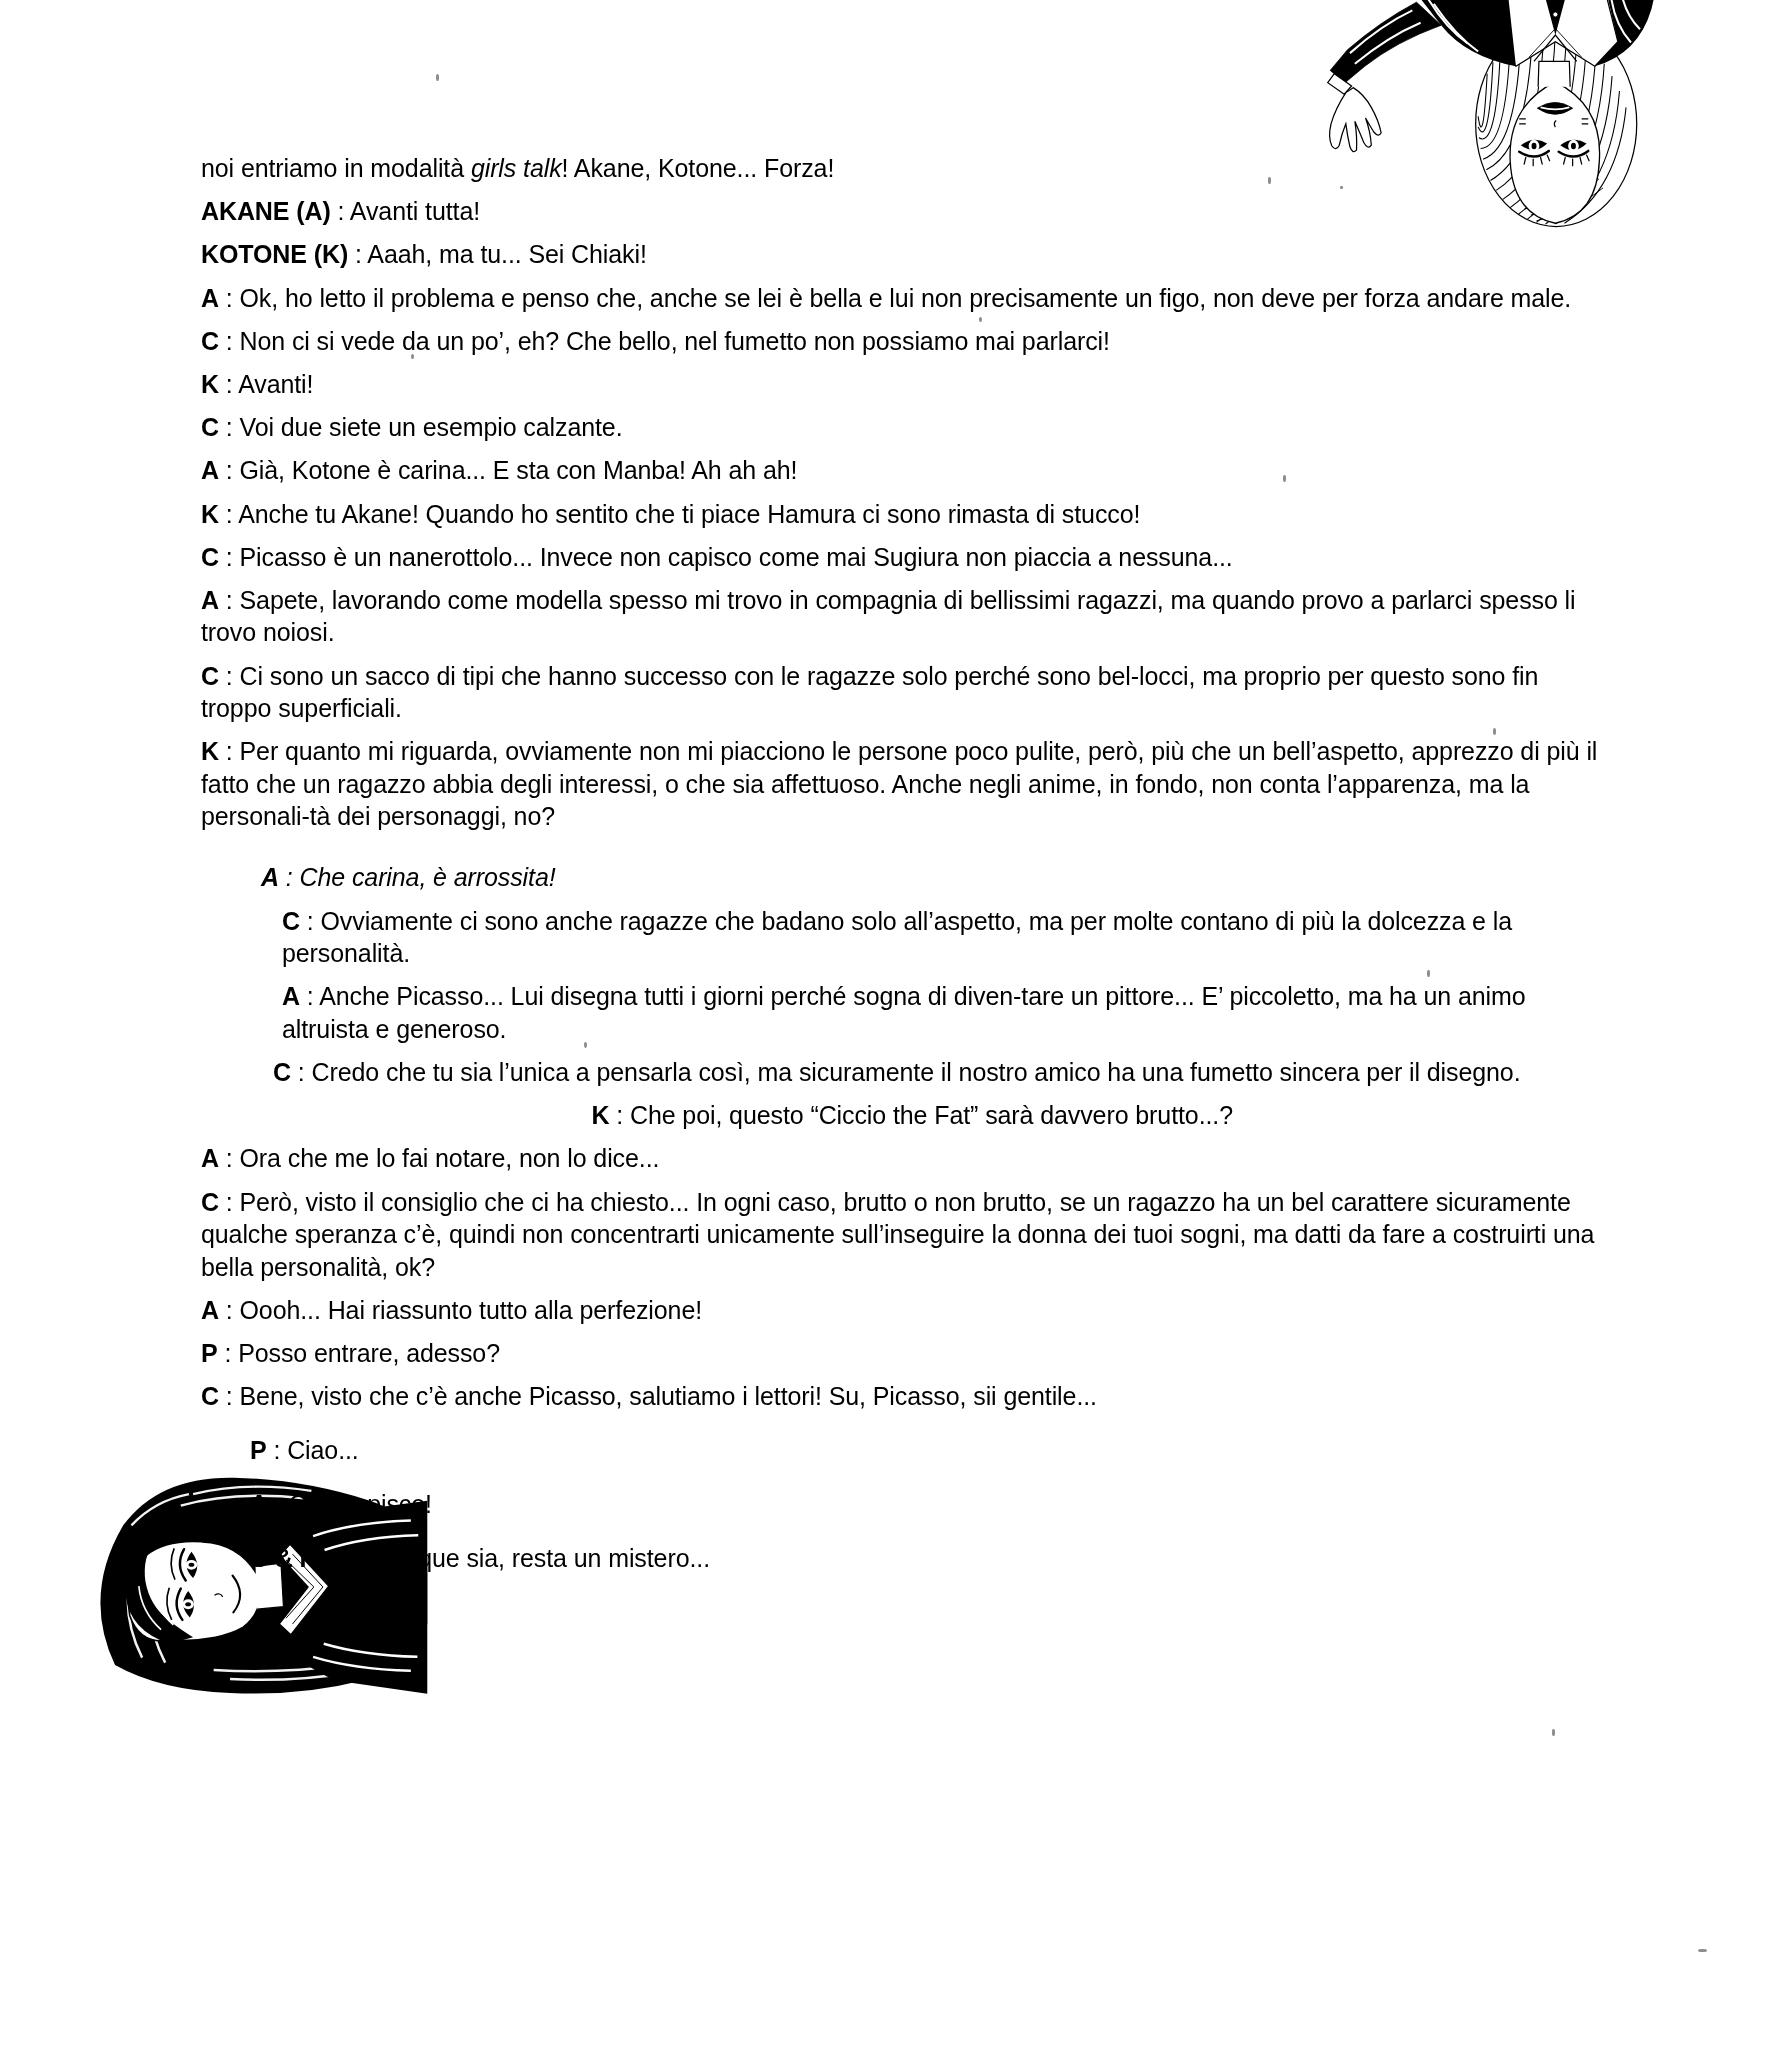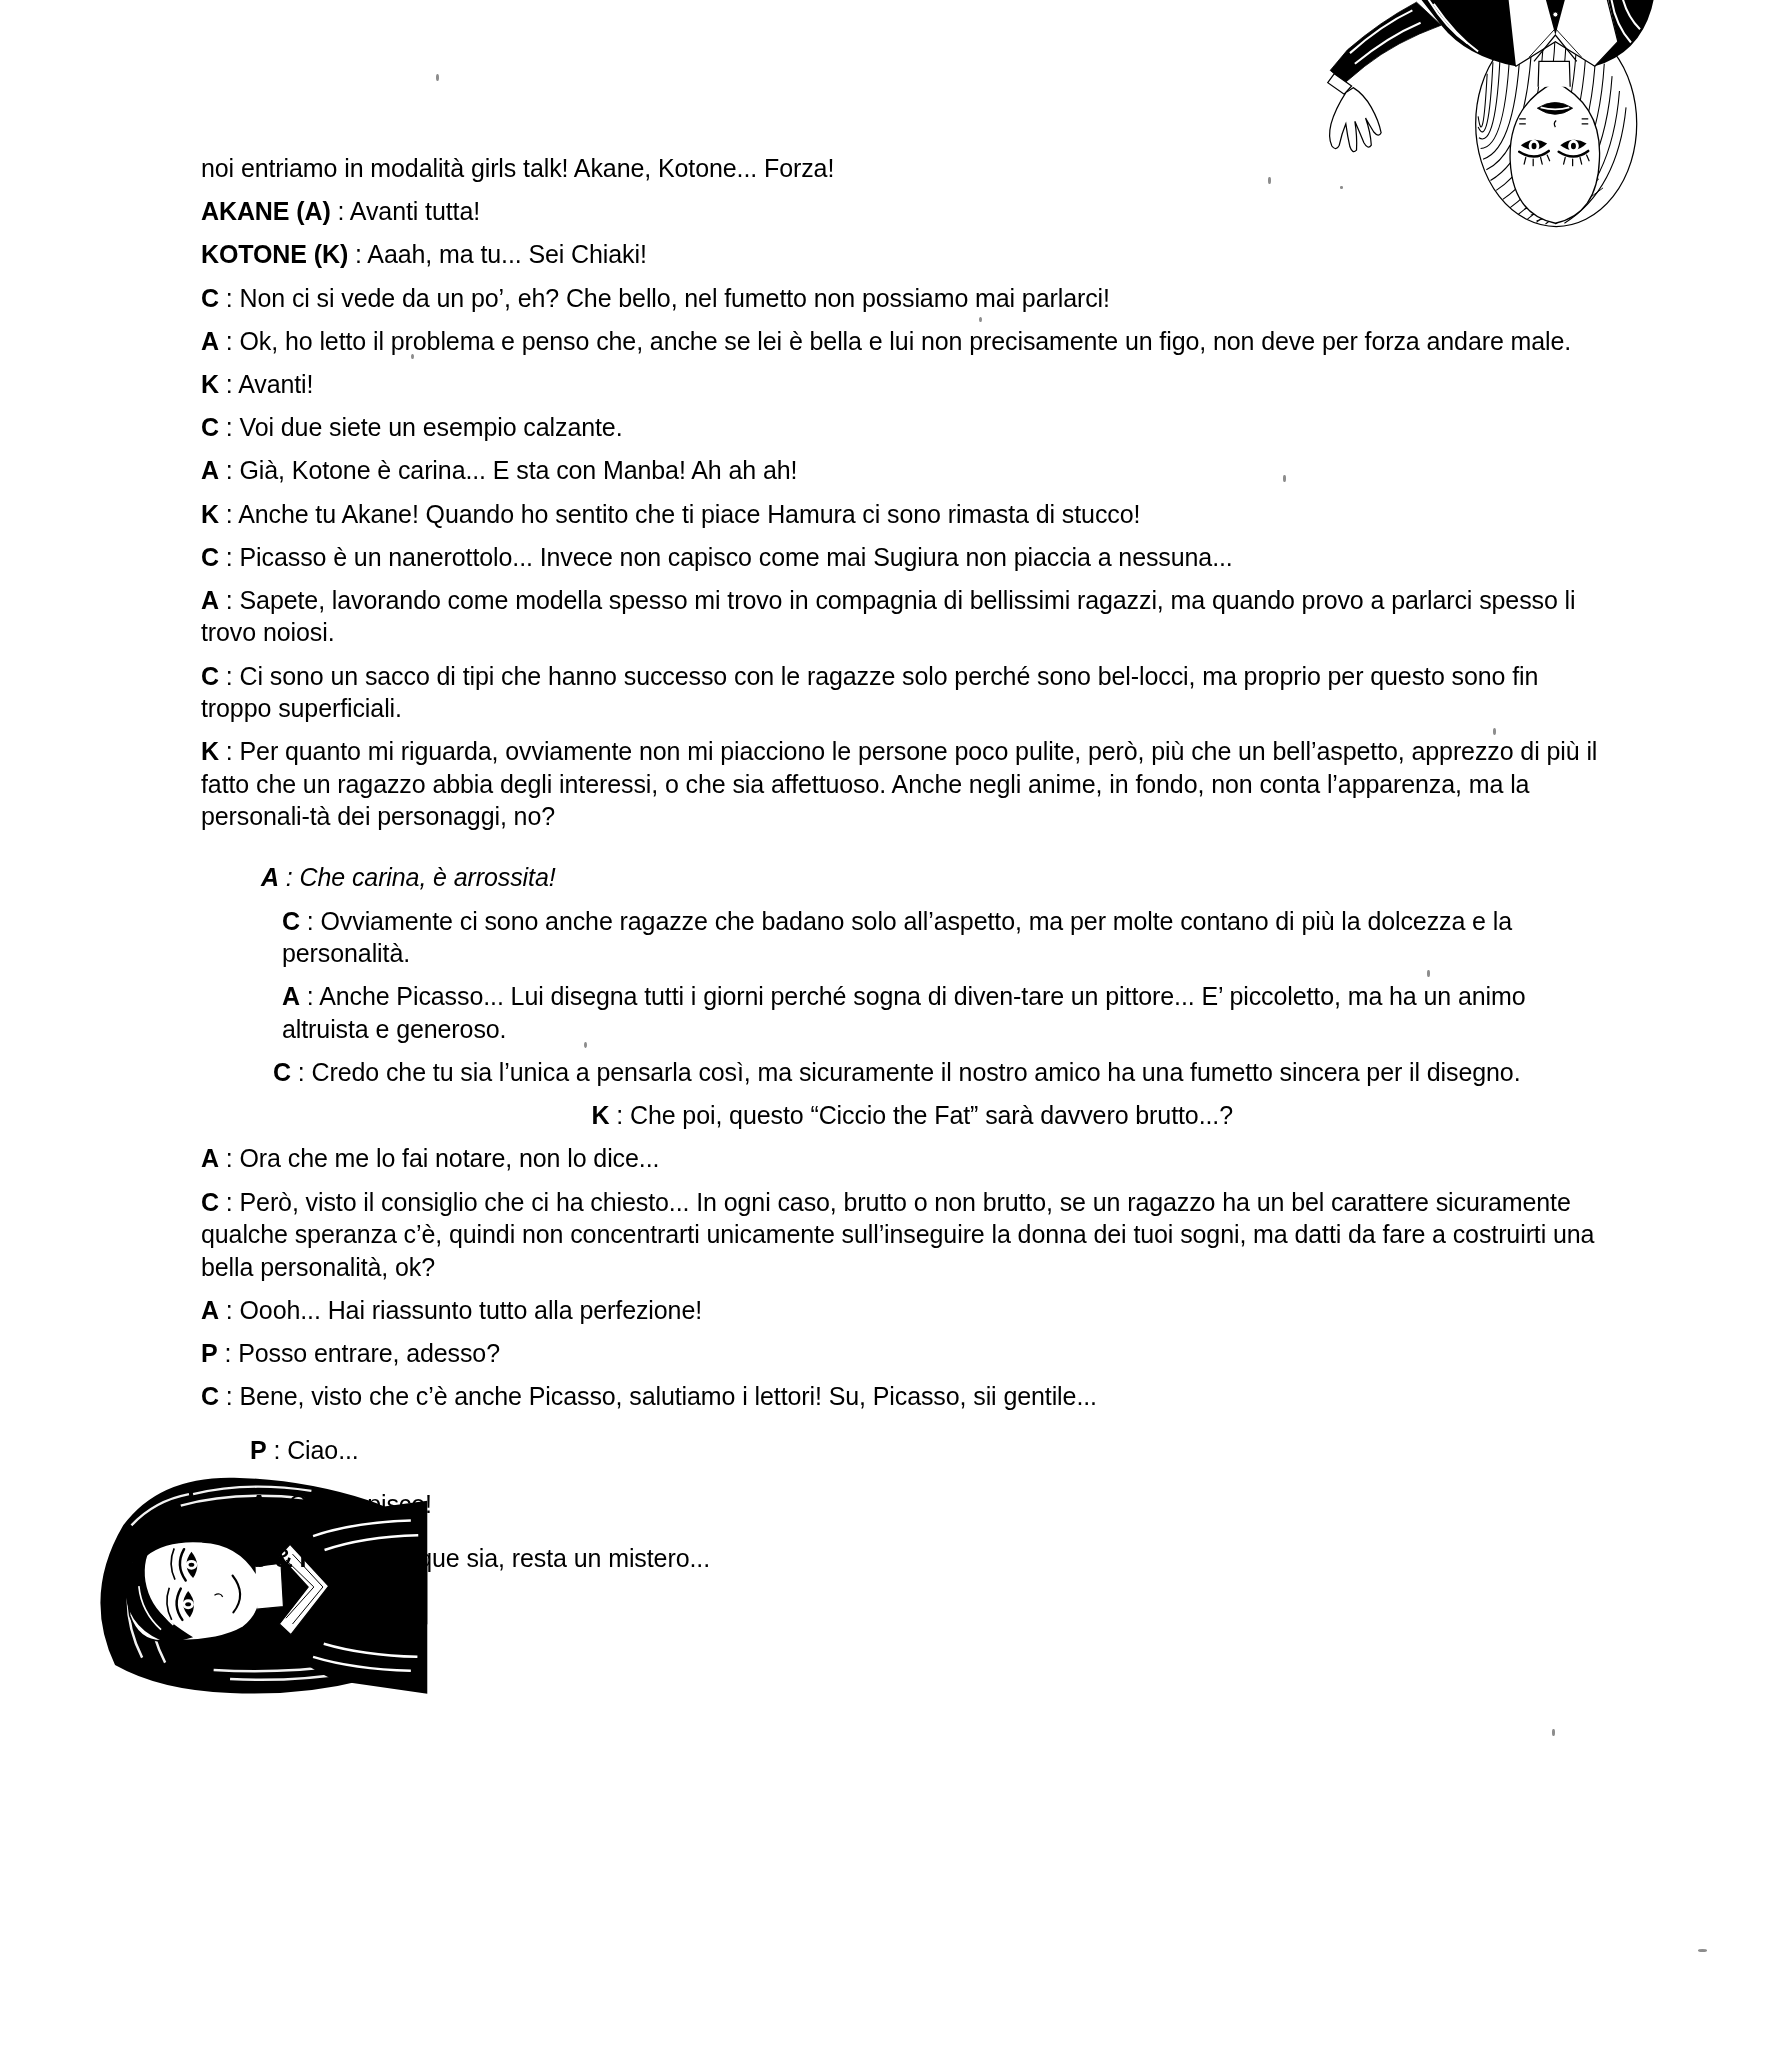--- a/index.html
+++ b/index.html
@@ -27,21 +27,21 @@
     font-size: 25px;
     line-height: 1.30;
     color: #000000;
     letter-spacing: -0.1px;
   }
   .para {
     margin: 0 0 10.7px 0;
     text-align: left;
   }
   .spk { font-weight: bold; }
-  .ital { }
+  .ital { font-style: italic; }
 
   
   .ind1 { padding-left: 60px; font-style: italic; }   
   .ind2 { padding-left: 81px; }   
   .ind3 { padding-left: 72px; }   
   .ind4 { padding-left: 16.4px; text-align: center; }    
   .ind5 { padding-left: 49px; }
 
   .gap-sm { height: 10.7px; }
   .gap-md { height: 18px; }
@@ -233,23 +233,23 @@
   </div>
 
   <div id="textcol">
 
     <p class="para"><span>noi entriamo in modalità </span><span class="ital">girls talk</span><span>! Akane, Kotone... Forza!</span></p>
 
     <p class="para"><span class="spk">AKANE (A)</span><span> : </span><span>Avanti tutta!</span></p>
 
     <p class="para"><span class="spk">KOTONE (K)</span><span> : </span><span>Aaah, ma tu... Sei Chiaki!</span></p>
 
+    <p class="para"><span class="spk">A</span><span> : </span><span>Ok, ho letto il problema e penso che, anche se lei è bella e lui non precisamente un figo, non deve per forza andare male.</span></p>
+
     <p class="para"><span class="spk">C</span><span> : </span><span>Non ci si vede da un po’, eh? Che bello, nel fumetto non possiamo mai parlarci!</span></p>
-
-    <p class="para"><span class="spk">A</span><span> : </span><span>Ok, ho letto il problema e penso che, anche se lei è bella e lui non precisamente un figo, non deve per forza andare male.</span></p>
 
     <p class="para"><span class="spk">K</span><span> : </span><span>Avanti!</span></p>
 
     <p class="para"><span class="spk">C</span><span> : </span><span>Voi due siete un esempio calzante.</span></p>
 
     <p class="para"><span class="spk">A</span><span> : </span><span>Già, Kotone è carina... E sta con Manba! Ah ah ah!</span></p>
 
     <p class="para"><span class="spk">K</span><span> : </span><span>Anche tu Akane! Quando ho sentito che ti piace Hamura ci sono rimasta di stucco!</span></p>
 
     <p class="para"><span class="spk">C</span><span> : </span><span>Picasso è un nanerottolo... Invece non capisco come mai Sugiura non piaccia a nessuna...</span></p>

